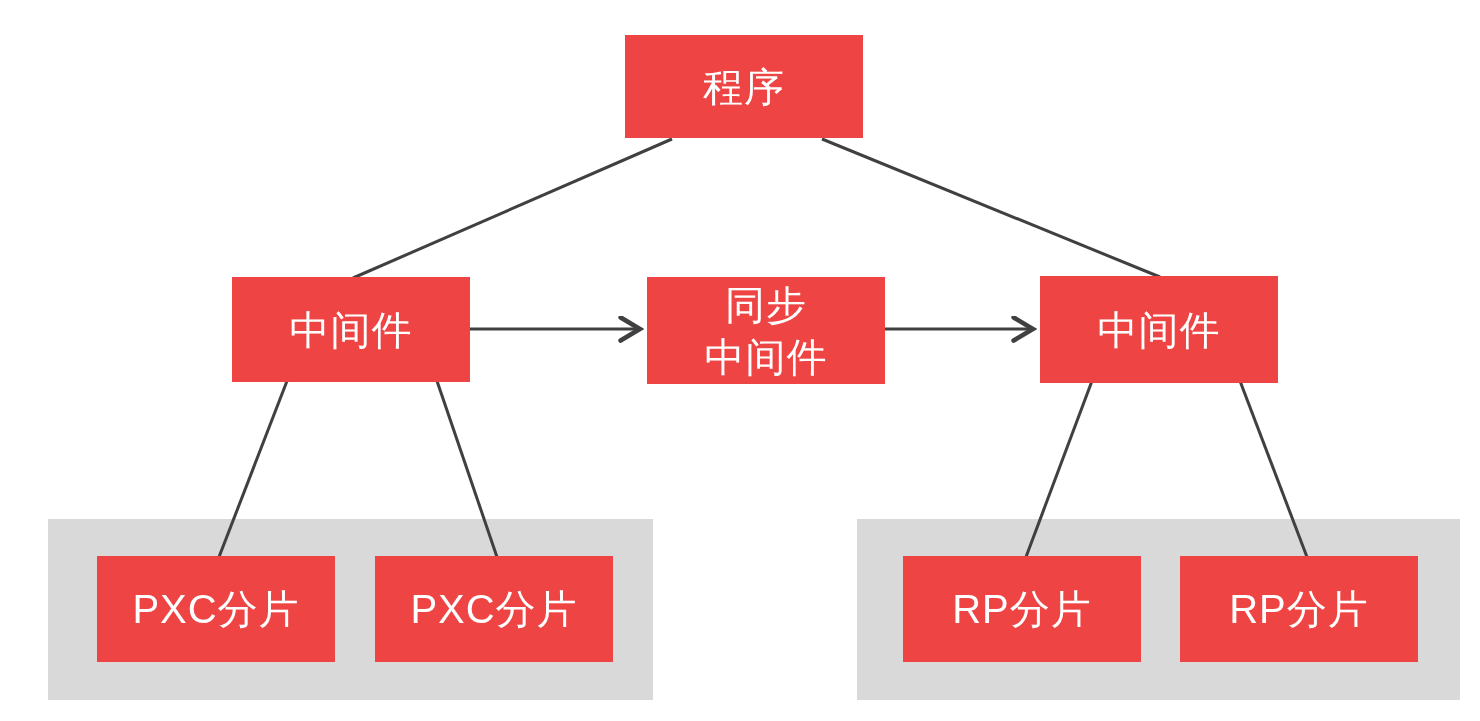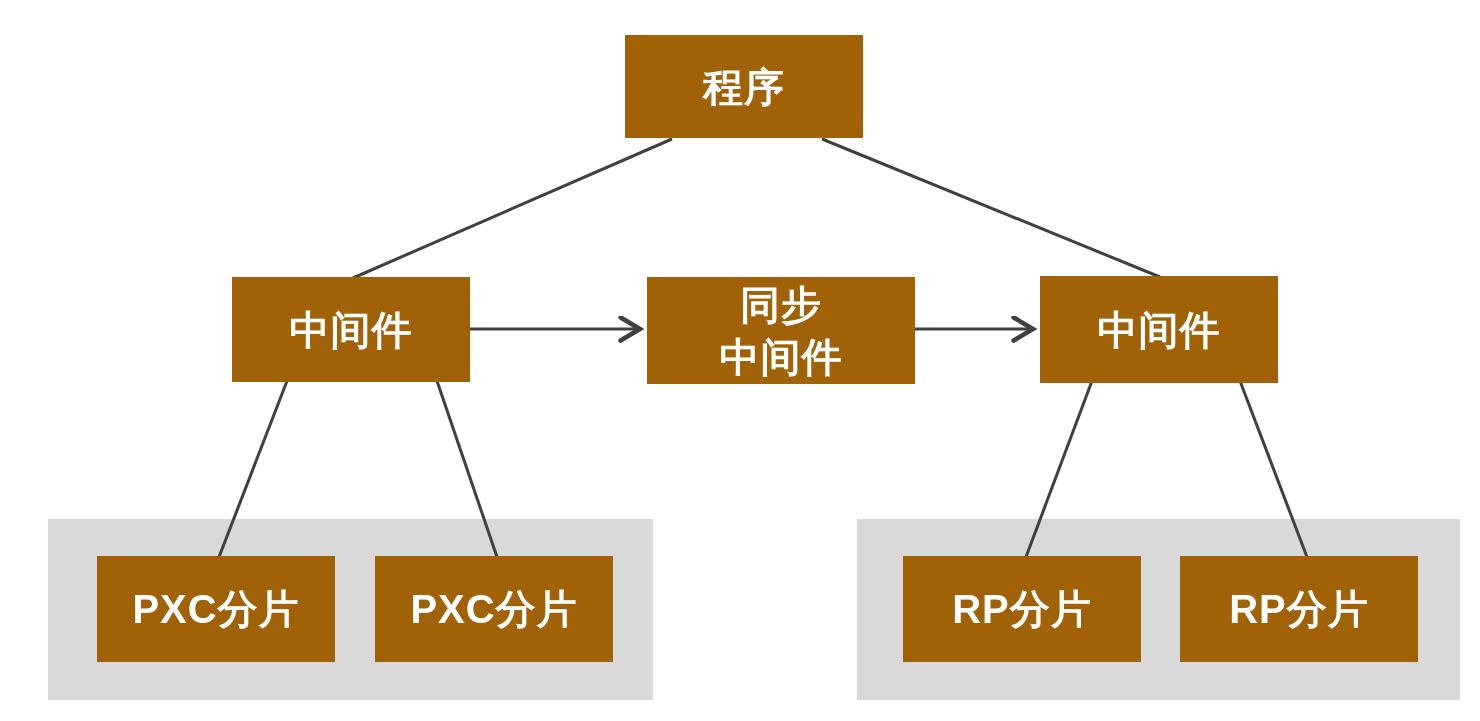--- a/index.html
+++ b/index.html
@@ -25,36 +25,35 @@
   }
   .group {
     position: absolute;
     background: #d9d9d9;
     z-index: 1;
   }
   .group-left  { left: 48px;  top: 519px; width: 605px; height: 181px; }
   .group-right { left: 857px; top: 519px; width: 603px; height: 181px; }
   .node {
     position: absolute;
-    background: #a16207;
+    background: #ef4444;
     color: #ffffff;
     display: flex;
     align-items: center;
     justify-content: center;
     text-align: center;
     font-size: 40px;
     line-height: 1.3;
     white-space: pre-line;
     z-index: 3;
     letter-spacing: 1px;
-    font-weight: bold;
   }
   .node-program          { left: 625px;  top: 35px;  width: 238px; height: 103px; }
   .node-middleware-left  { left: 232px;  top: 277px; width: 238px; height: 105px; }
-  .node-sync-middleware  { left: 647px;  top: 277px; width: 268px; height: 107px; }
+  .node-sync-middleware  { left: 647px;  top: 277px; width: 238px; height: 107px; }
   .node-middleware-right { left: 1040px; top: 276px; width: 238px; height: 107px; }
   .node-pxc-1 { left: 97px;   top: 556px; width: 238px; height: 106px; }
   .node-pxc-2 { left: 375px;  top: 556px; width: 238px; height: 106px; }
   .node-rp-1  { left: 903px;  top: 556px; width: 238px; height: 106px; }
   .node-rp-2  { left: 1180px; top: 556px; width: 238px; height: 106px; }
 </style>
 </head>
 <body>
 
 <div class="stage">

